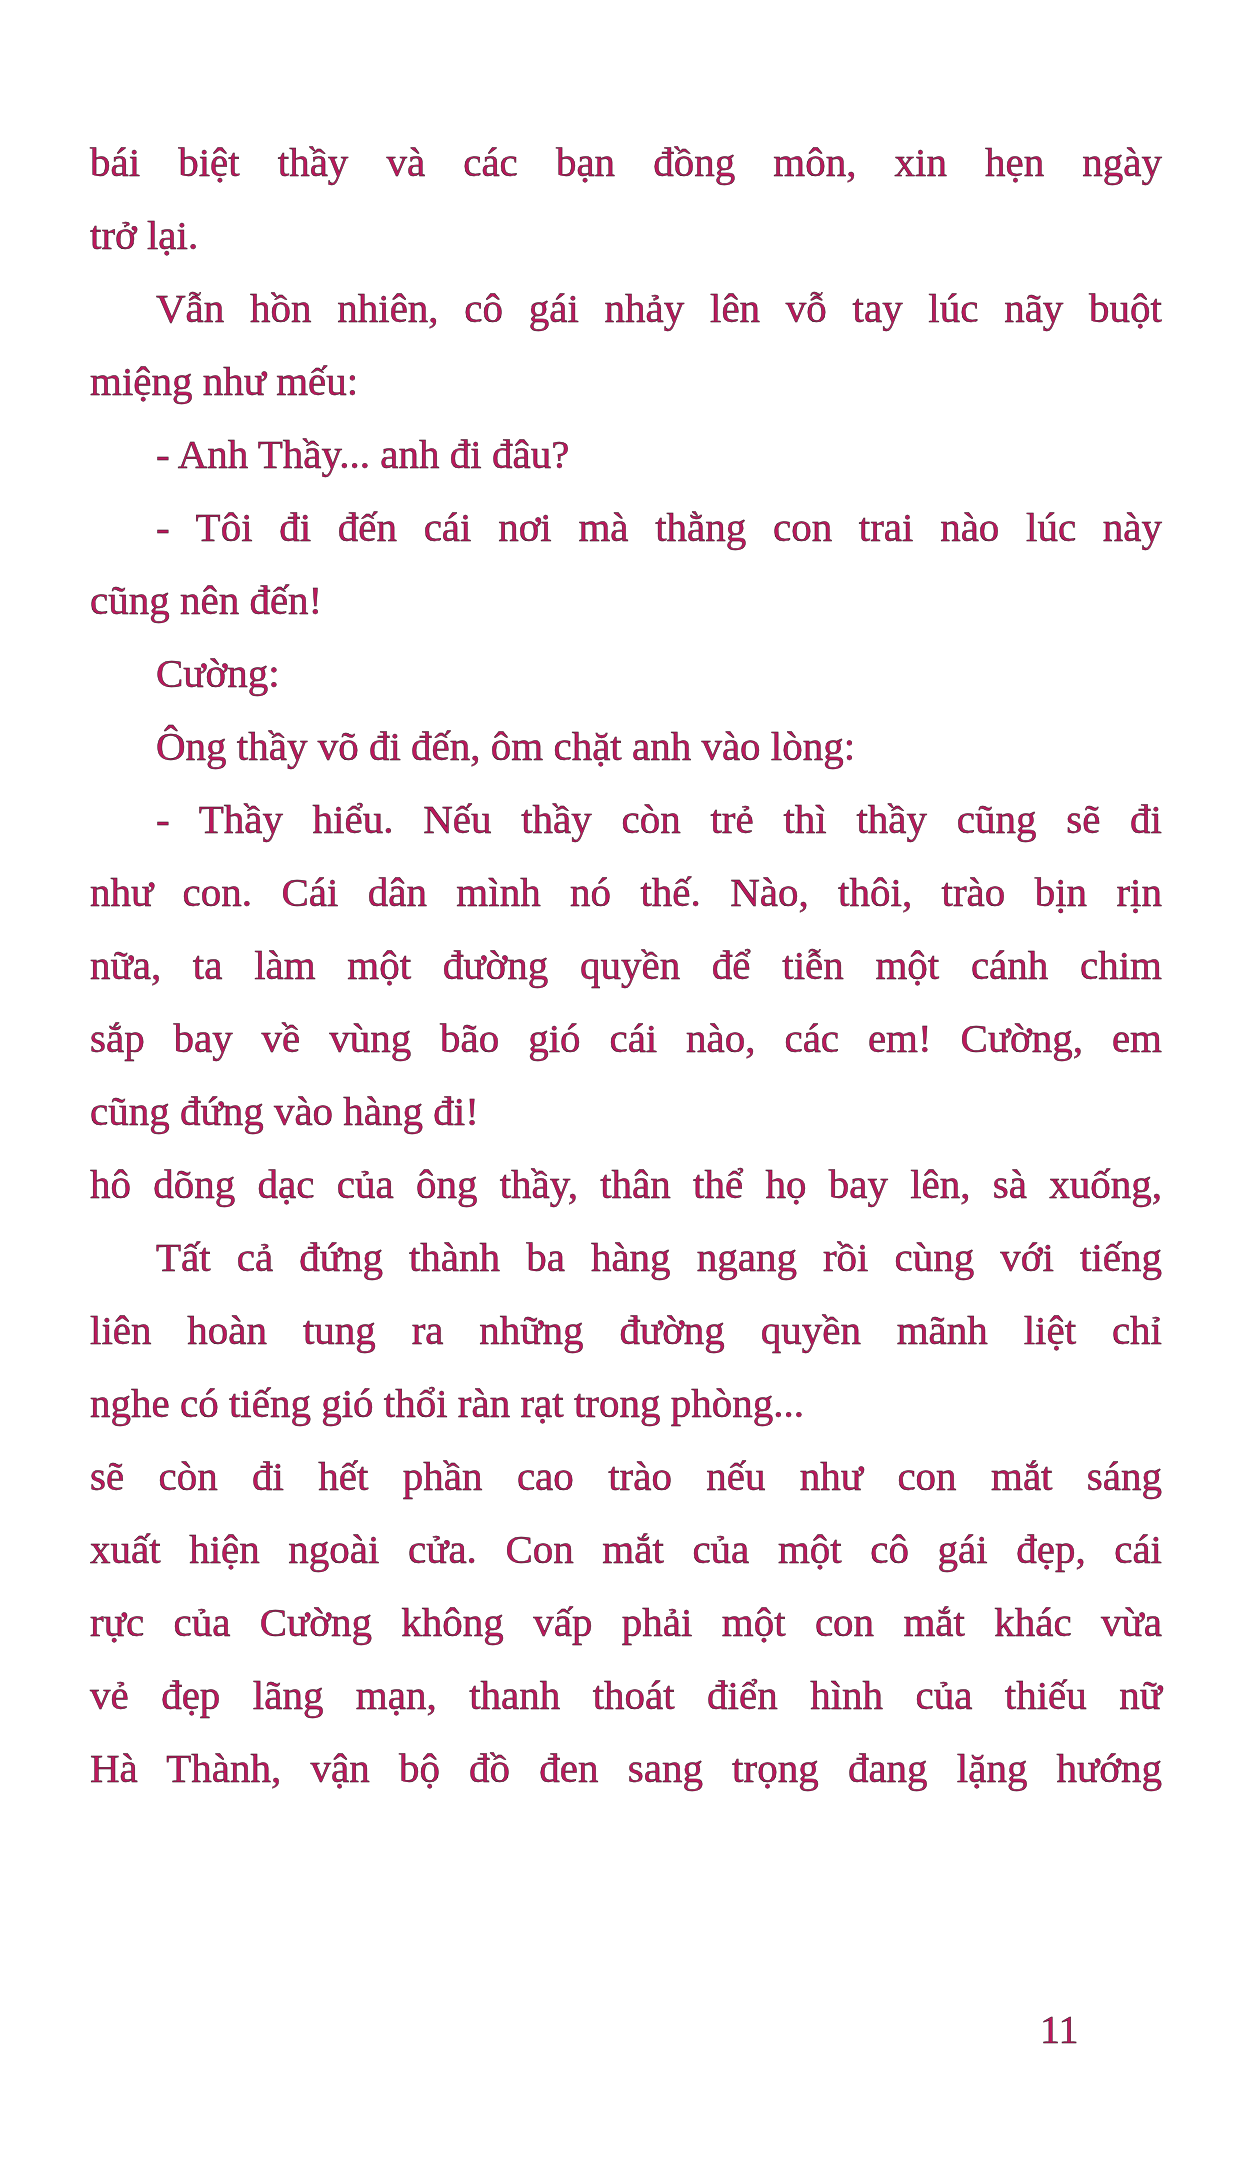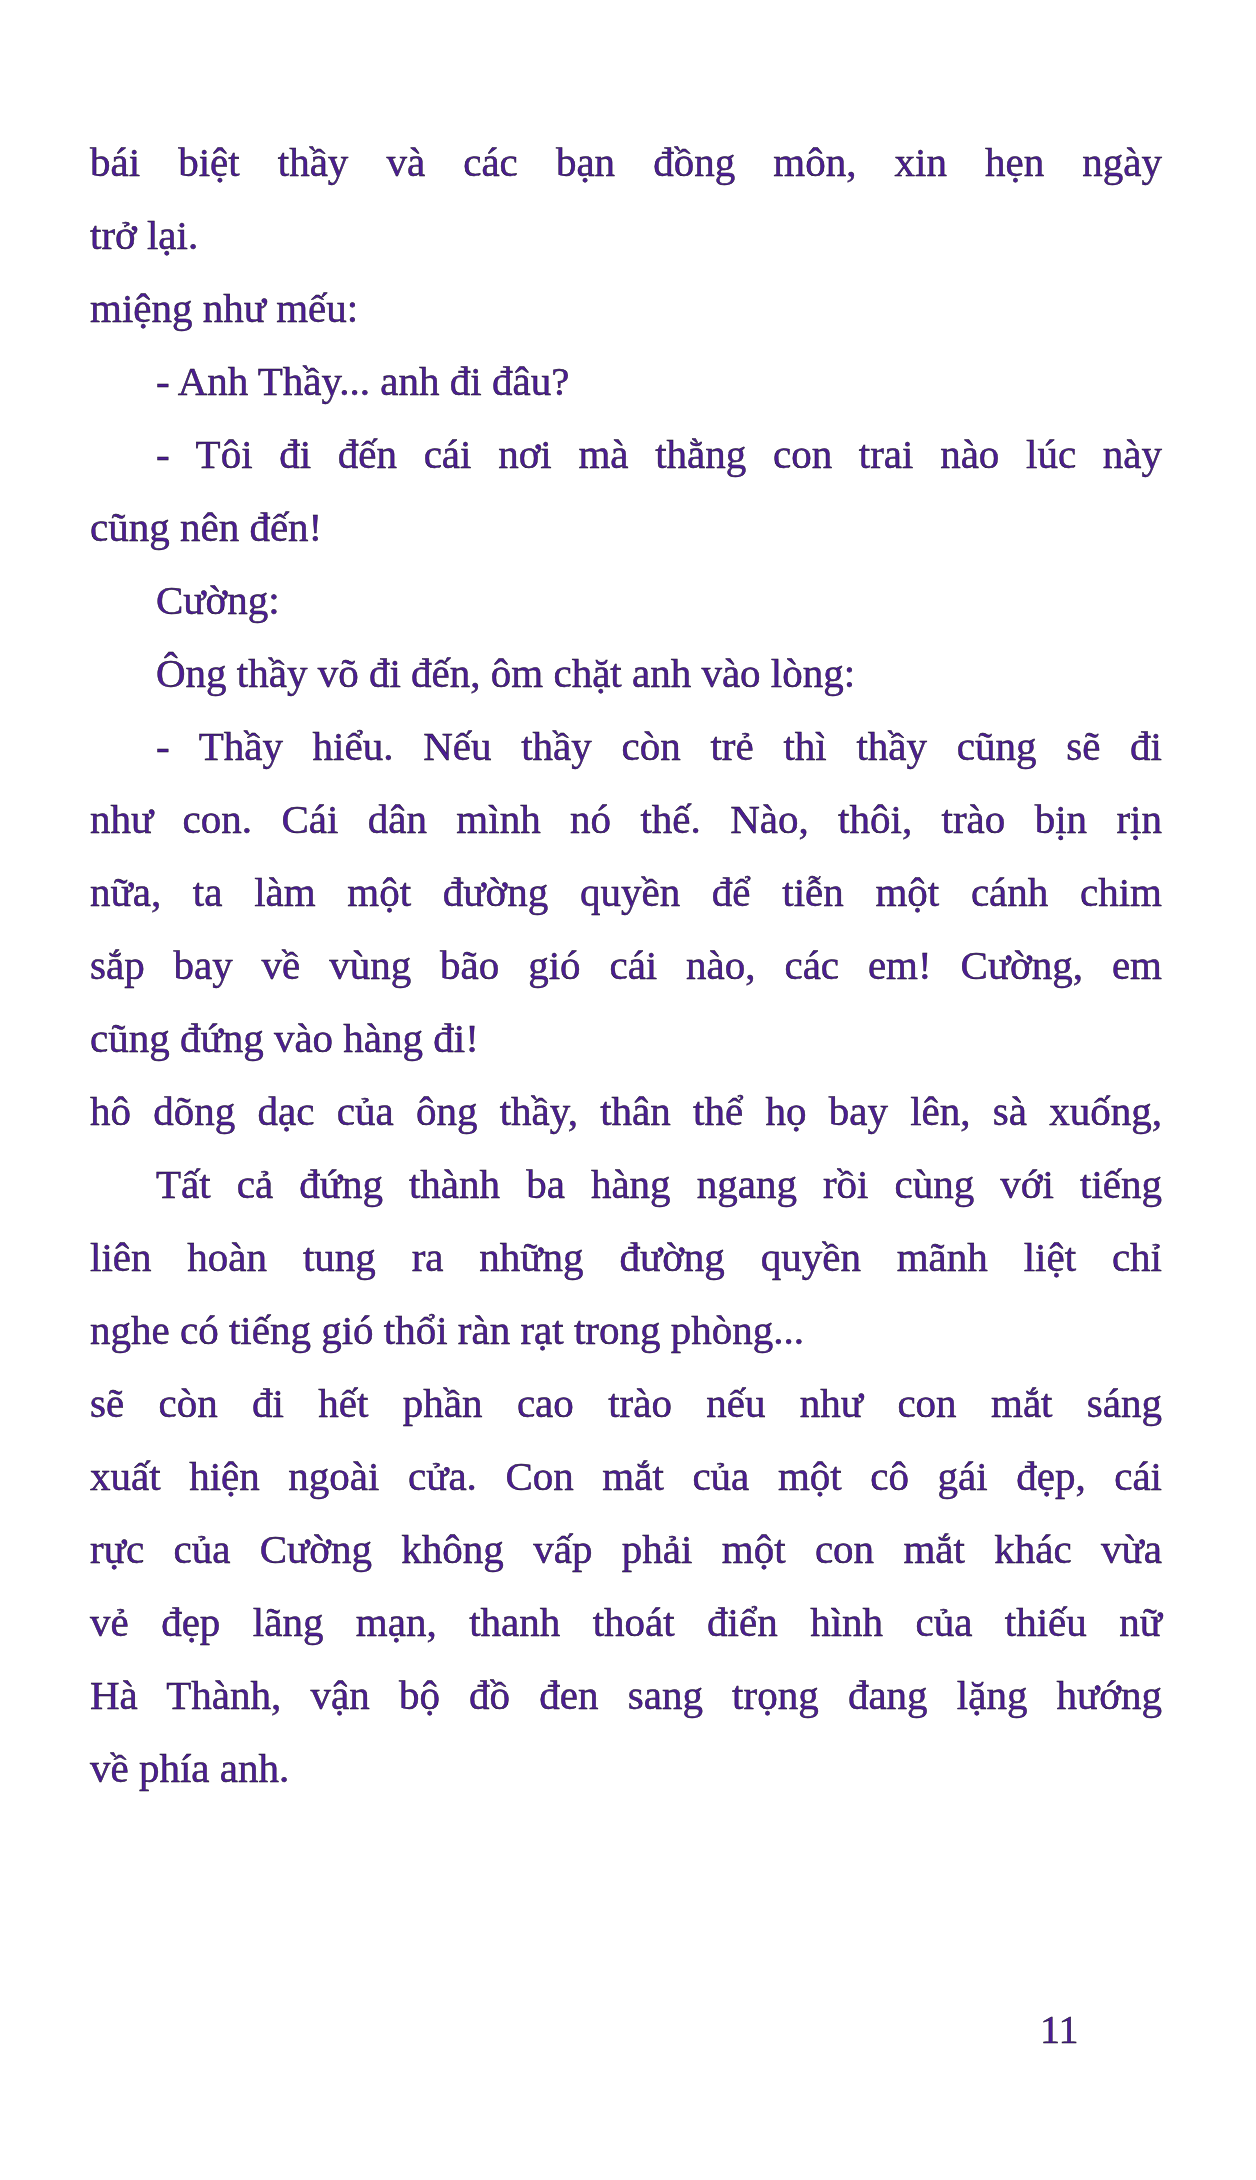--- a/index.html
+++ b/index.html
@@ -7,21 +7,21 @@
     padding: 0;
     background: #ffffff;
   }
   .book-page {
     position: relative;
     width: 1256px;
     height: 2180px;
     background: #ffffff;
     overflow: hidden;
     font-family: "Liberation Serif", "DejaVu Serif", serif;
-    color: #4c1d95;
+    color: #be185d;
   }
   .text-block {
     position: absolute;
     left: 90px;
     top: 126px;
     width: 1072px;
     font-size: 41px;
     line-height: 73px;
     -webkit-text-stroke: 0.45px #0f0f0f;
   }
@@ -53,20 +53,21 @@
 </head>
 <body>
 
 <div class="book-page">
   <div class="text-block">
       <div class="paragraph">
         <div class="line just">bái biệt thầy và các bạn đồng môn, xin hẹn ngày</div>
         <div class="line last">trở lại.</div>
       </div>
       <div class="paragraph">
+        <div class="line just indent">Vẫn hồn nhiên, cô gái nhảy lên vỗ tay lúc nãy buột</div>
         <div class="line last">miệng như mếu:</div>
       </div>
       <div class="paragraph">
         <div class="line last indent">- Anh Thầy... anh đi đâu?</div>
       </div>
       <div class="paragraph">
         <div class="line just indent">- Tôi đi đến cái nơi mà thằng con trai nào lúc này</div>
         <div class="line last">cũng nên đến!</div>
       </div>
       <div class="paragraph">
@@ -87,17 +88,16 @@
         <div class="line just indent">Tất cả đứng thành ba hàng ngang rồi cùng với tiếng</div>
         <div class="line just">liên hoàn tung ra những đường quyền mãnh liệt chỉ</div>
         <div class="line last">nghe có tiếng gió thổi ràn rạt trong phòng...</div>
       </div>
       <div class="paragraph">
         <div class="line just">sẽ còn đi hết phần cao trào nếu như con mắt sáng</div>
         <div class="line just">xuất hiện ngoài cửa. Con mắt của một cô gái đẹp, cái</div>
         <div class="line just">rực của Cường không vấp phải một con mắt khác vừa</div>
         <div class="line just">vẻ đẹp lãng mạn, thanh thoát điển hình của thiếu nữ</div>
         <div class="line just">Hà Thành, vận bộ đồ đen sang trọng đang lặng hướng</div>
-        <div class="line last">về phía anh.</div>
       </div>
     </div>
   <div class="page-number">11</div>
 </div>
 
 </body></html>

